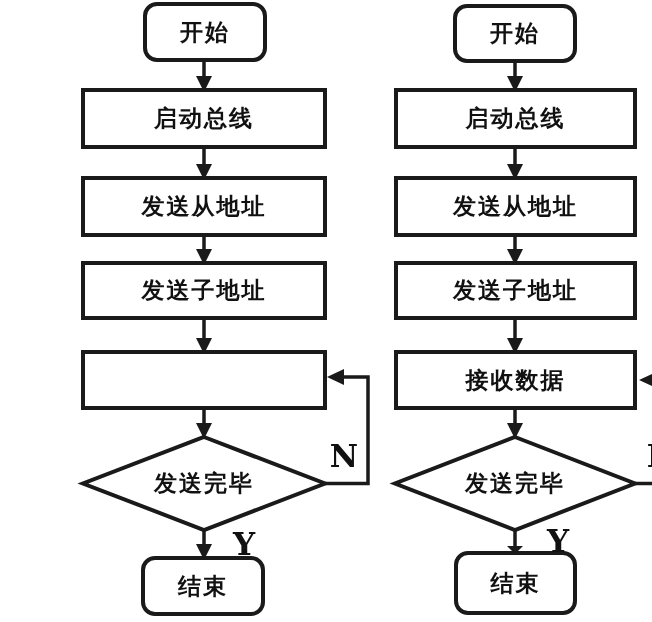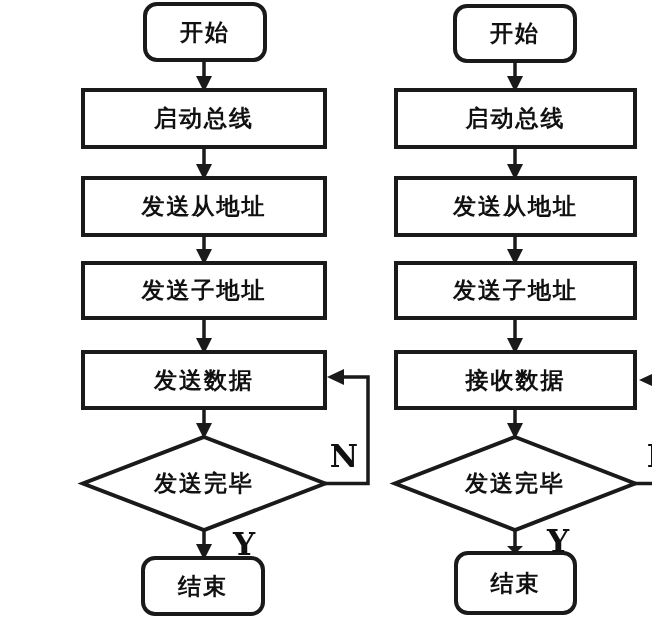--- a/index.html
+++ b/index.html
@@ -117,21 +117,20 @@
         <polyline class="connector" points="587,483.5 632,483.5 632,380 604,380"></polyline>
         <polygon class="arrowhead" points="591,380 608,372 608,388"></polygon>
       </g>
     </g>
   </svg>
 
   <div class="label" style="left:97px;  top:4px;   width:120px; height:56px;">开始</div>
   <div class="label" style="left:35px;  top:90px;  width:242px; height:57px;">启动总线</div>
   <div class="label" style="left:35px;  top:178px; width:242px; height:57px;">发送从地址</div>
   <div class="label" style="left:35px;  top:263px; width:242px; height:55px;">发送子地址</div>
-  <div class="label" style="left:35px;  top:352px; width:242px; height:56px;">发送数据</div>
   <div class="label" style="left:35px;  top:437px; width:242px; height:93px;">发送完毕</div>
   <div class="label" style="left:95px;  top:558px; width:120px; height:56px;">结束</div>
   <div class="label branch-label" style="left:280px; top:438px; width:32px; height:36px;">N</div>
   <div class="label branch-label" style="left:180px; top:526px; width:32px; height:36px;">Y</div>
 
   <div class="label" style="left:407px; top:6px;   width:120px; height:55px;">开始</div>
   <div class="label" style="left:348px; top:90px;  width:239px; height:57px;">启动总线</div>
   <div class="label" style="left:348px; top:178px; width:239px; height:57px;">发送从地址</div>
   <div class="label" style="left:348px; top:263px; width:239px; height:55px;">发送子地址</div>
   <div class="label" style="left:348px; top:352px; width:239px; height:56px;">接收数据</div>

